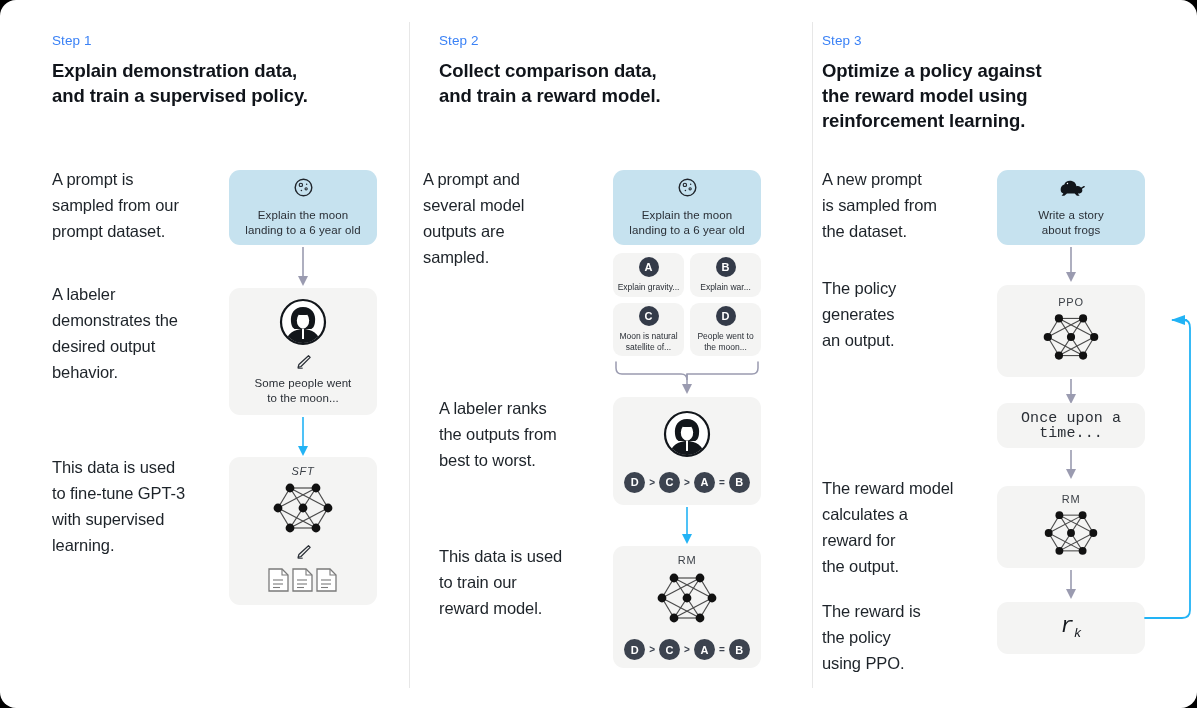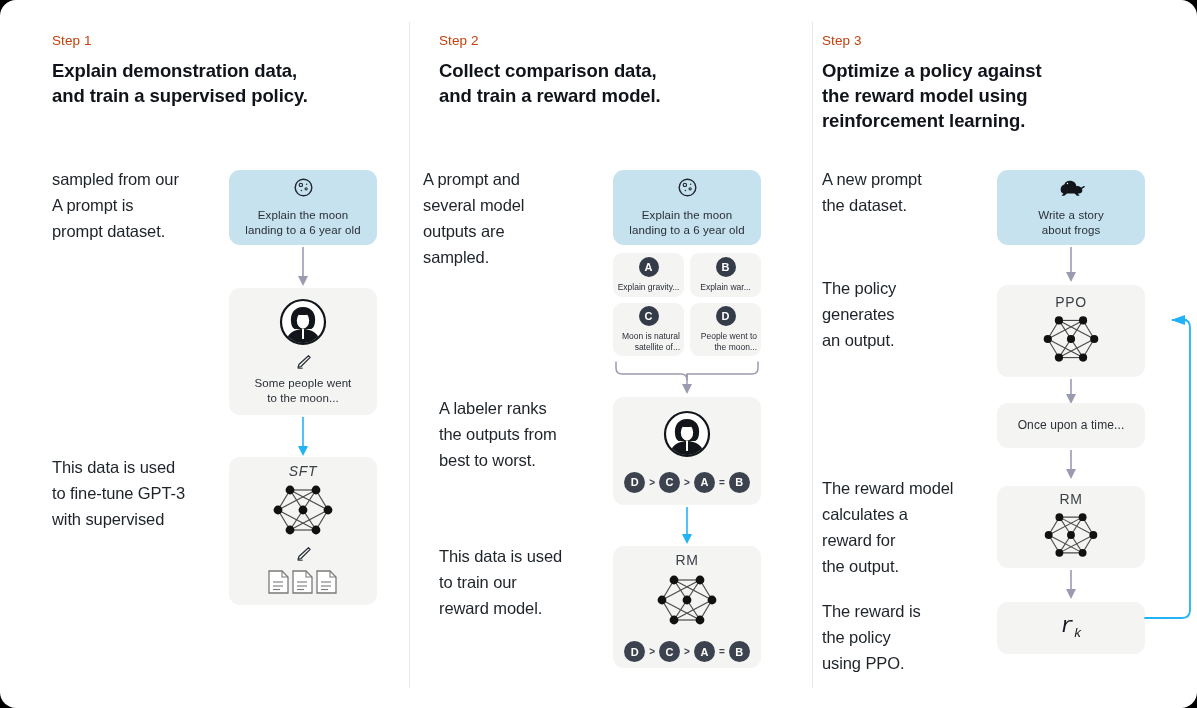--- a/index.html
+++ b/index.html
@@ -39,21 +39,21 @@
     width: 1px;
     height: 666px;
     background: #e7e7e7;
   }
   #div1 { left: 409px; }
   #div2 { left: 812px; }
 
   .step-label {
     position: absolute;
     font-size: 13.5px;
-    color: #c2410c;
+    color: #3b82f6;
     letter-spacing: 0.1px;
   }
   .step-title {
     position: absolute;
     font-size: 18.5px;
     font-weight: bold;
     color: #10141a;
     line-height: 25px;
     letter-spacing: -0.1px;
   }
@@ -75,21 +75,21 @@
   .card.blue { background: #c6e2ef; }
 
   .card-caption {
     font-size: 11.5px;
     color: #2a2f36;
     line-height: 15px;
     text-align: center;
     letter-spacing: 0.1px;
   }
   .card-title {
-    font-size: 14px;
+    font-size: 11px;
     color: #3a3f46;
     text-align: right;
     letter-spacing: 0.7px;
   }
 
   .center-col {
     display: flex;
     flex-direction: column;
     align-items: center;
     justify-content: center;
@@ -123,21 +123,21 @@
     font-weight: bold;
     display: flex;
     align-items: center;
     justify-content: center;
     margin-bottom: 5px;
     letter-spacing: 0;
   }
   .mini-text {
     font-size: 8.5px;
     color: #2a2f36;
-    text-align: right;
+    text-align: center;
     line-height: 11px;
     padding: 0 4px;
   }
 
   
   .rank-row {
     display: flex;
     align-items: center;
     justify-content: center;
     gap: 3px;
@@ -182,30 +182,37 @@
   <div class="column" id="col1">
 
     <div class="step-label" style="left:52px; top:33px;">Step 1</div>
 
     <div class="step-title" style="left:52px; top:58px; width:340px;">
       <div>Explain demonstration data,</div>
       <div>and train a supervised policy.</div>
     </div>
 
     <div class="body-text" style="left:52px; top:166px; width:180px;">
+      <div>A prompt is</div>
       <div>sampled from our</div>
-      <div>A prompt is</div>
       <div>prompt dataset.</div>
     </div>
 
+    <div class="body-text" style="left:52px; top:281px; width:180px;">
+      <div>A labeler</div>
+      <div>demonstrates the</div>
+      <div>desired output</div>
+      <div>behavior.</div>
+    </div>
 
     <div class="body-text" style="left:52px; top:454px; width:190px;">
       <div>This data is used</div>
       <div>to fine-tune GPT-3</div>
       <div>with supervised</div>
+      <div>learning.</div>
     </div>
 
     <div class="card blue" style="left:229px; top:170px; width:148px; height:75px;">
       <div class="center-col">
         <span style="margin-bottom:6px;">
           <svg width="21" height="21" viewBox="0 0 24 24">
             <circle cx="12" cy="12" r="9.5" fill="none" stroke="#20262d" stroke-width="1.6"></circle>
             <circle cx="9" cy="9" r="1.9" fill="none" stroke="#20262d" stroke-width="1.3"></circle>
             <circle cx="15" cy="13.5" r="1.3" fill="none" stroke="#20262d" stroke-width="1.2"></circle>
             <circle cx="9.6" cy="15.4" r="0.9" fill="#20262d"></circle>
@@ -485,20 +492,21 @@
     <div class="step-label" style="left:10px; top:33px;">Step 3</div>
 
     <div class="step-title" style="left:10px; top:58px; width:300px;">
       <div>Optimize a policy against</div>
       <div>the reward model using</div>
       <div>reinforcement learning.</div>
     </div>
 
     <div class="body-text" style="left:10px; top:166px; width:180px;">
       <div>A new prompt</div>
+      <div>is sampled from</div>
       <div>the dataset.</div>
     </div>
 
     <div class="body-text" style="left:10px; top:275px; width:180px;">
       <div>The policy</div>
       <div>generates</div>
       <div>an output.</div>
     </div>
 
     <div class="body-text" style="left:10px; top:475px; width:190px;">
@@ -575,21 +583,21 @@
 
     <div class="arrow" style="left:250px; top:379px;">
       <svg width="18" height="26">
           <line x1="9" y1="0" x2="9" y2="16" stroke="#9a9bb0" stroke-width="1.6"></line>
           <path d="M4 15 L9 25 L14 15 Z" fill="#9a9bb0"></path>
         </svg>
     </div>
 
     <div class="card" style="left:185px; top:403px; width:148px; height:45px;">
       <div class="center-col">
-        <div class="card-caption" style="font-size:12px;">Once upon a time...</div>
+        <div class="card-caption" style="font-size:15px;font-family:Liberation Mono, monospace;">Once upon a time...</div>
       </div>
     </div>
 
     <div class="arrow" style="left:250px; top:450px;">
       <svg width="18" height="30">
           <line x1="9" y1="0" x2="9" y2="20" stroke="#9a9bb0" stroke-width="1.6"></line>
           <path d="M4 19 L9 29 L14 19 Z" fill="#9a9bb0"></path>
         </svg>
     </div>
 

